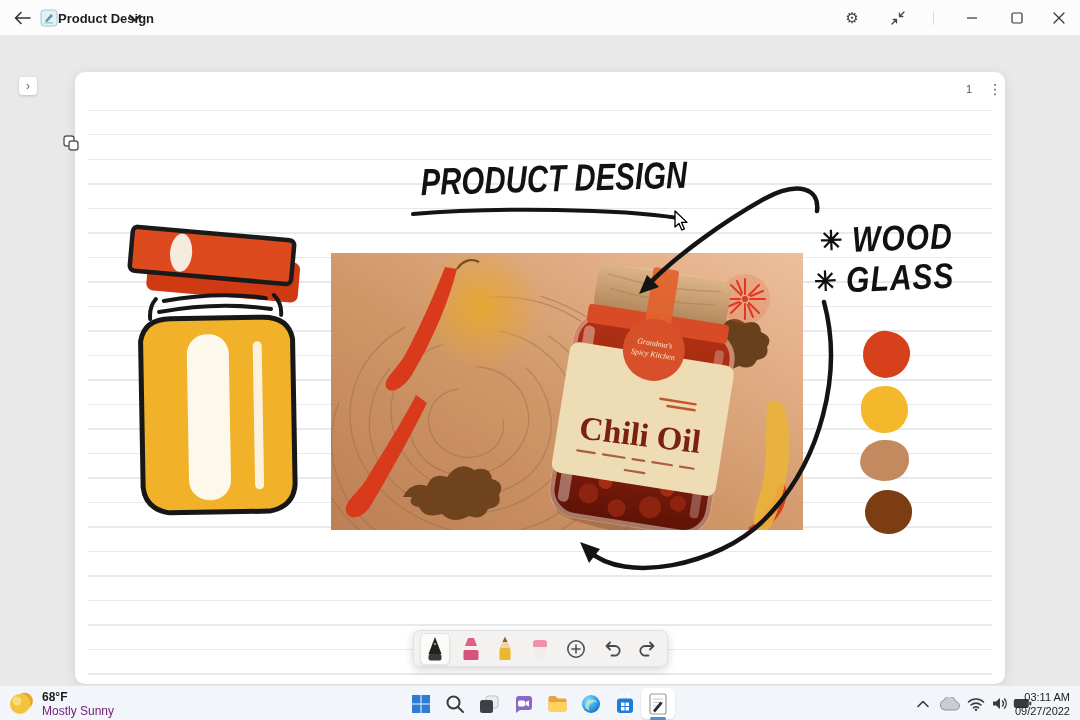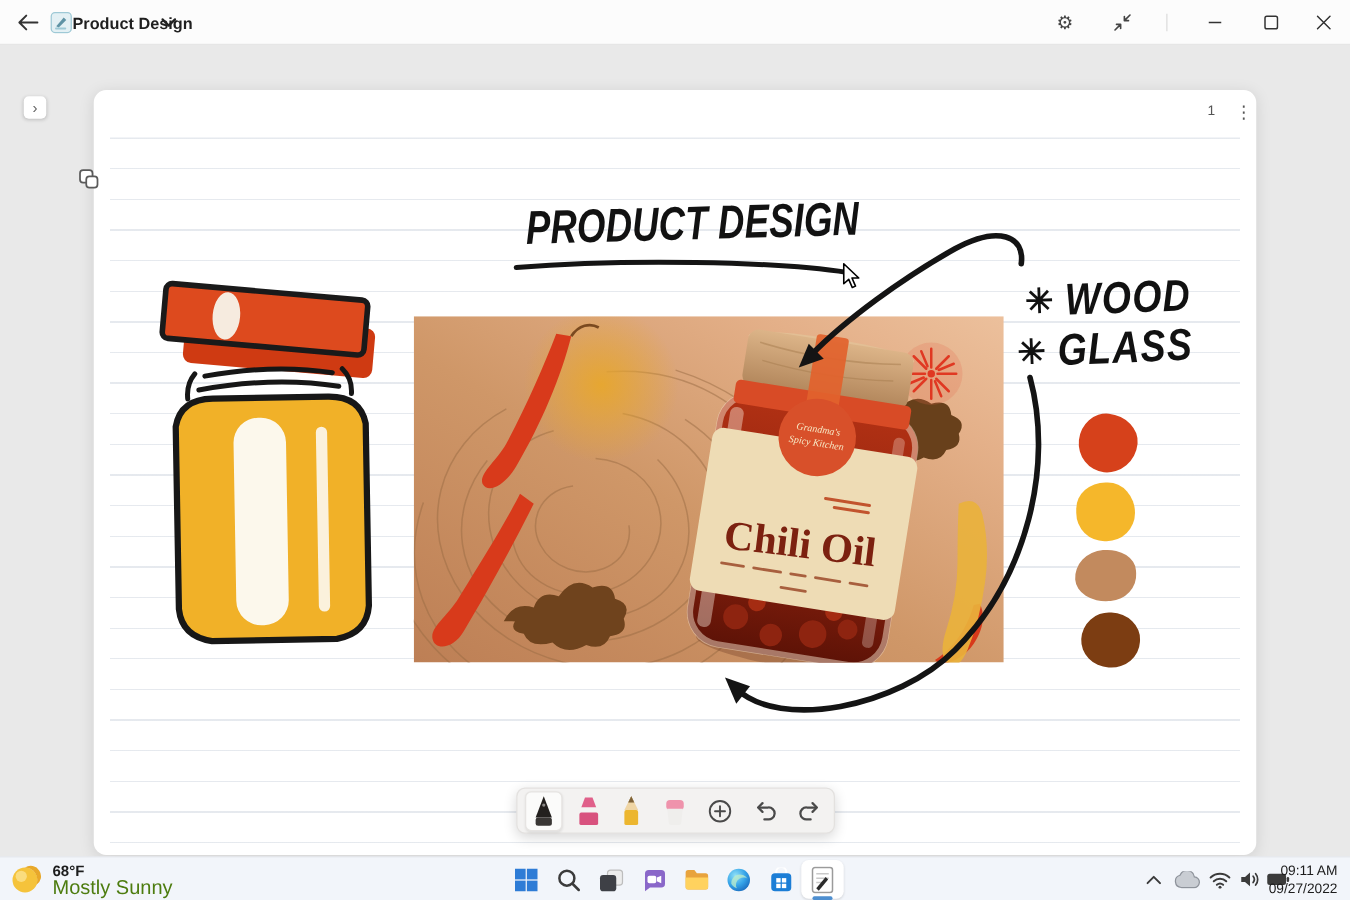--- a/index.html
+++ b/index.html
@@ -42,21 +42,21 @@
   
   #pen-toolbar { position:absolute; left:413px; top:630px; width:255px; height:37px; background:#f3f2f1; border:1px solid #e3e1df; border-radius:7px; box-shadow:0 3px 10px rgba(0,0,0,.16); z-index:20; }
   .tool { position:absolute; top:2px; width:30px; height:32px; display:flex; align-items:center; justify-content:center; }
   .tool.selected { background:#fbfbfa; border:1px solid #e6e4e2; border-radius:5px; box-shadow:0 1px 2px rgba(0,0,0,.08); }
 
   
   #taskbar { position:absolute; left:0; top:685px; width:1080px; height:35px; background:#f2f5fa; border-top:1px solid rgba(0,0,0,.05); z-index:40; }
   #weather-widget { position:absolute; left:8px; top:0; height:35px; display:flex; align-items:center; }
   #weather-texts { margin-left:8px; }
   #weather-temp { font-size:12px; font-weight:bold; color:#1c1c1c; line-height:14px; }
-  #weather-cond { font-size:16px; color:#4d7c0f; line-height:14px; }
+  #weather-cond { font-size:12px; color:#701a75; line-height:14px; }
   .tb-app { position:absolute; top:2px; width:34px; height:31px; display:flex; align-items:center; justify-content:center; border-radius:6px; }
   .tb-app.active { background:#ffffff; box-shadow:0 1px 2px rgba(0,0,0,.12); }
   .app-pill { position:absolute; left:50%; transform:translateX(-50%); bottom:-1px; width:16px; height:3px; border-radius:2px; background:#4e8fd0; }
   .tray-ic { position:absolute; top:0; height:35px; display:flex; align-items:center; justify-content:center; }
   #tray-clock { position:absolute; right:10px; top:4px; text-align:right; font-size:11px; color:#1c1c1c; line-height:14px; }
 
   #cursor { position:absolute; left:674px; top:210px; z-index:60; pointer-events:none; }
 
   svg text { font-family:"Liberation Serif", serif; }
 </style>
@@ -419,20 +419,20 @@
       <path d="M10.5 5 a4 4 0 0 1 0 5 M12.5 3 a7 7 0 0 1 0 9" stroke="#3b3b3b" stroke-width="1.4" fill="none" stroke-linecap="round"></path>
     </svg>
   </div>
   <div class="tray-ic" style="left:1009px; width:26px;">
     <svg width="19" height="11" viewBox="0 0 19 11">
       <rect x="0.8" y="1" width="15" height="9" rx="2" fill="#3b3b3b"></rect>
       <rect x="16.3" y="3.5" width="2" height="4" rx="1" fill="#3b3b3b"></rect>
     </svg>
   </div>
   <div id="tray-clock">
-    <div>09:11 AM</div>
+    <div>03:11 AM</div>
     <div>09/27/2022</div>
   </div>
 </div>
 
 <svg id="cursor" width="16" height="22" viewBox="0 0 16 22">
   <polygon points="1,1 1,17 5,13.5 7.8,20 10.4,18.9 7.6,12.4 13,12.4" fill="#fff" stroke="#000" stroke-width="1.3" stroke-linejoin="round"></polygon>
 </svg>
 
 </body></html>

